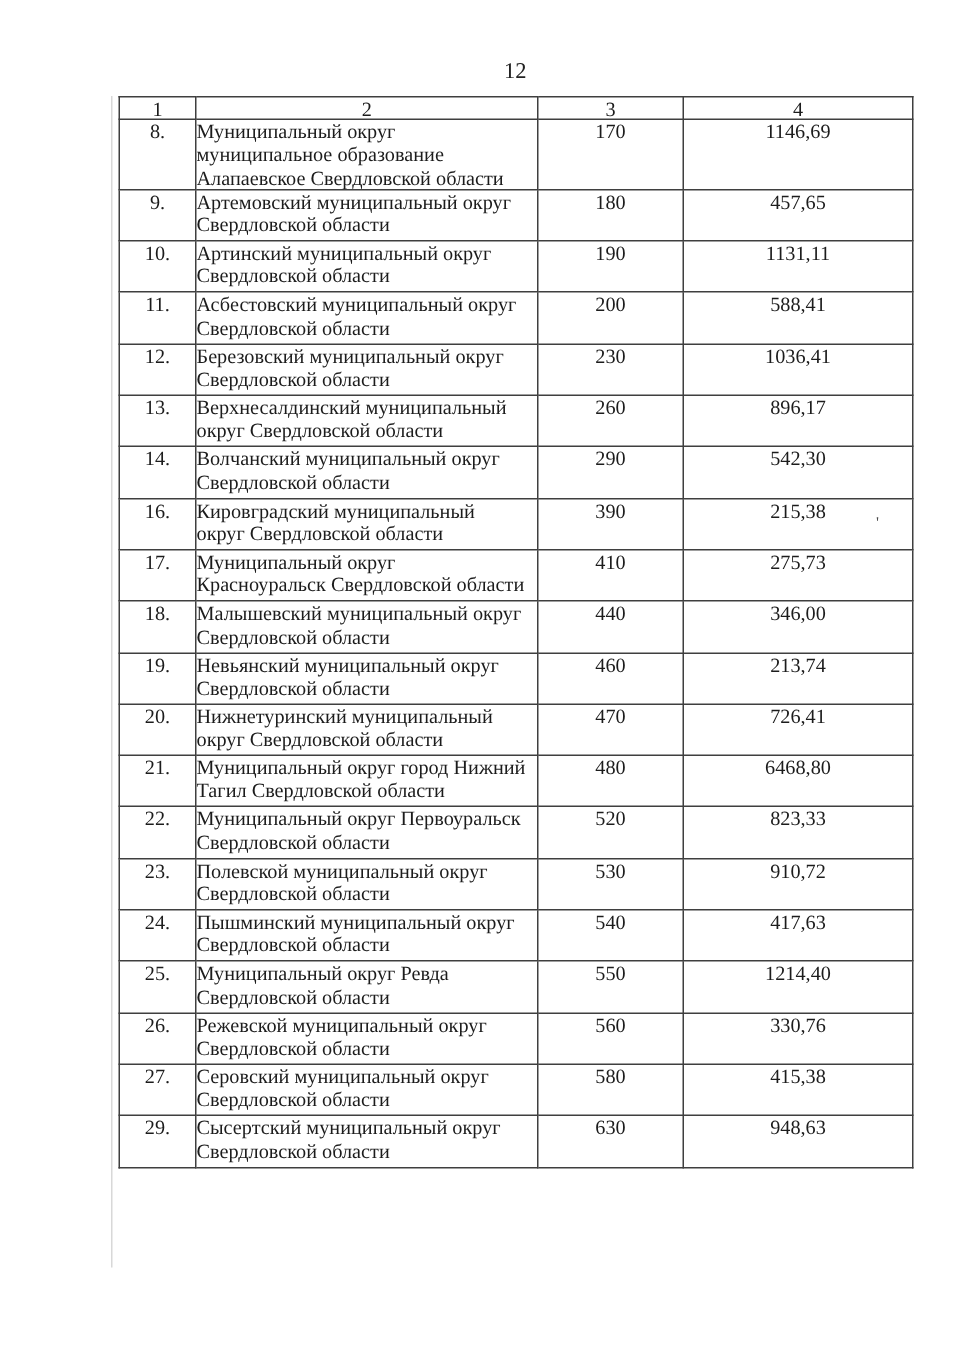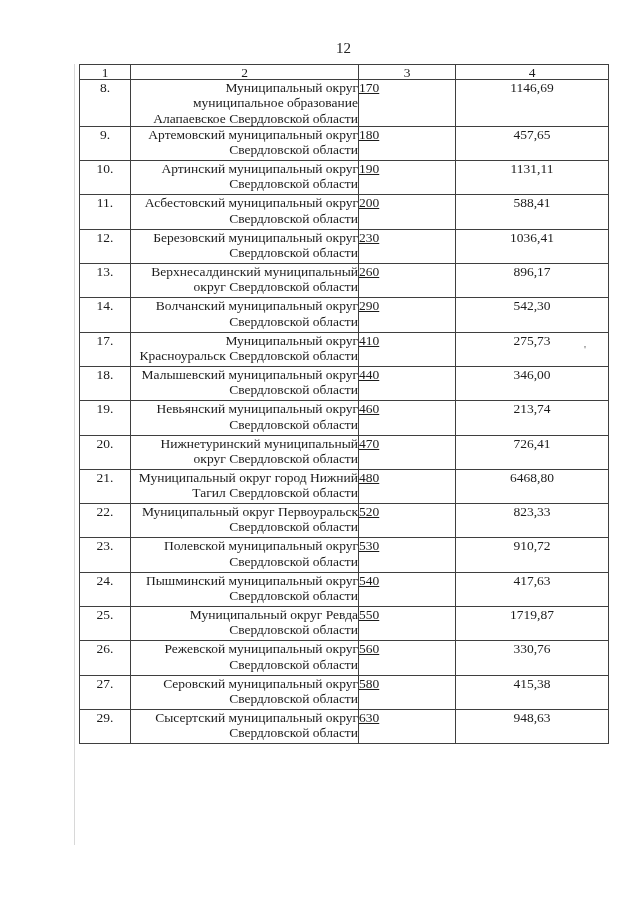--- a/index.html
+++ b/index.html
@@ -57,28 +57,27 @@
     line-height: 13px;
     padding: 0;
   }
   table.doc-table tbody tr { height: 34.3px; }
   table.doc-table tbody tr:first-child { height: 45px; }
   td.cell-num {
     text-align: center;
     padding-top: 2px;
   }
   td.cell-name {
-    text-align: right;
+    text-align: left;
     padding: 2px 3px 0 8px;
     white-space: pre-line;
   }
   td.cell-c3 {
-    text-align: left;
+    text-align: center;
     padding-top: 2px;
-    text-decoration: underline;
   }
   td.cell-c4 {
     text-align: center;
     padding-top: 2px;
   }
   
   .ghost-line {
     position: absolute;
     left: 74px;
     top: 64px;
@@ -164,20 +163,27 @@
     <td class="cell-c4">896,17</td>
   </tr>
         <tr>
     <td class="cell-num">14.</td>
     <td class="cell-name">Волчанский муниципальный округ
 Свердловской области</td>
     <td class="cell-c3">290</td>
     <td class="cell-c4">542,30</td>
   </tr>
         <tr>
+    <td class="cell-num">16.</td>
+    <td class="cell-name">Кировградский муниципальный
+округ Свердловской области</td>
+    <td class="cell-c3">390</td>
+    <td class="cell-c4">215,38</td>
+  </tr>
+        <tr>
     <td class="cell-num">17.</td>
     <td class="cell-name">Муниципальный округ
 Красноуральск Свердловской области</td>
     <td class="cell-c3">410</td>
     <td class="cell-c4">275,73</td>
   </tr>
         <tr>
     <td class="cell-num">18.</td>
     <td class="cell-name">Малышевский муниципальный округ
 Свердловской области</td>
@@ -224,21 +230,21 @@
     <td class="cell-name">Пышминский муниципальный округ
 Свердловской области</td>
     <td class="cell-c3">540</td>
     <td class="cell-c4">417,63</td>
   </tr>
         <tr>
     <td class="cell-num">25.</td>
     <td class="cell-name">Муниципальный округ Ревда
 Свердловской области</td>
     <td class="cell-c3">550</td>
-    <td class="cell-c4">1719,87</td>
+    <td class="cell-c4">1214,40</td>
   </tr>
         <tr>
     <td class="cell-num">26.</td>
     <td class="cell-name">Режевской муниципальный округ
 Свердловской области</td>
     <td class="cell-c3">560</td>
     <td class="cell-c4">330,76</td>
   </tr>
         <tr>
     <td class="cell-num">27.</td>

